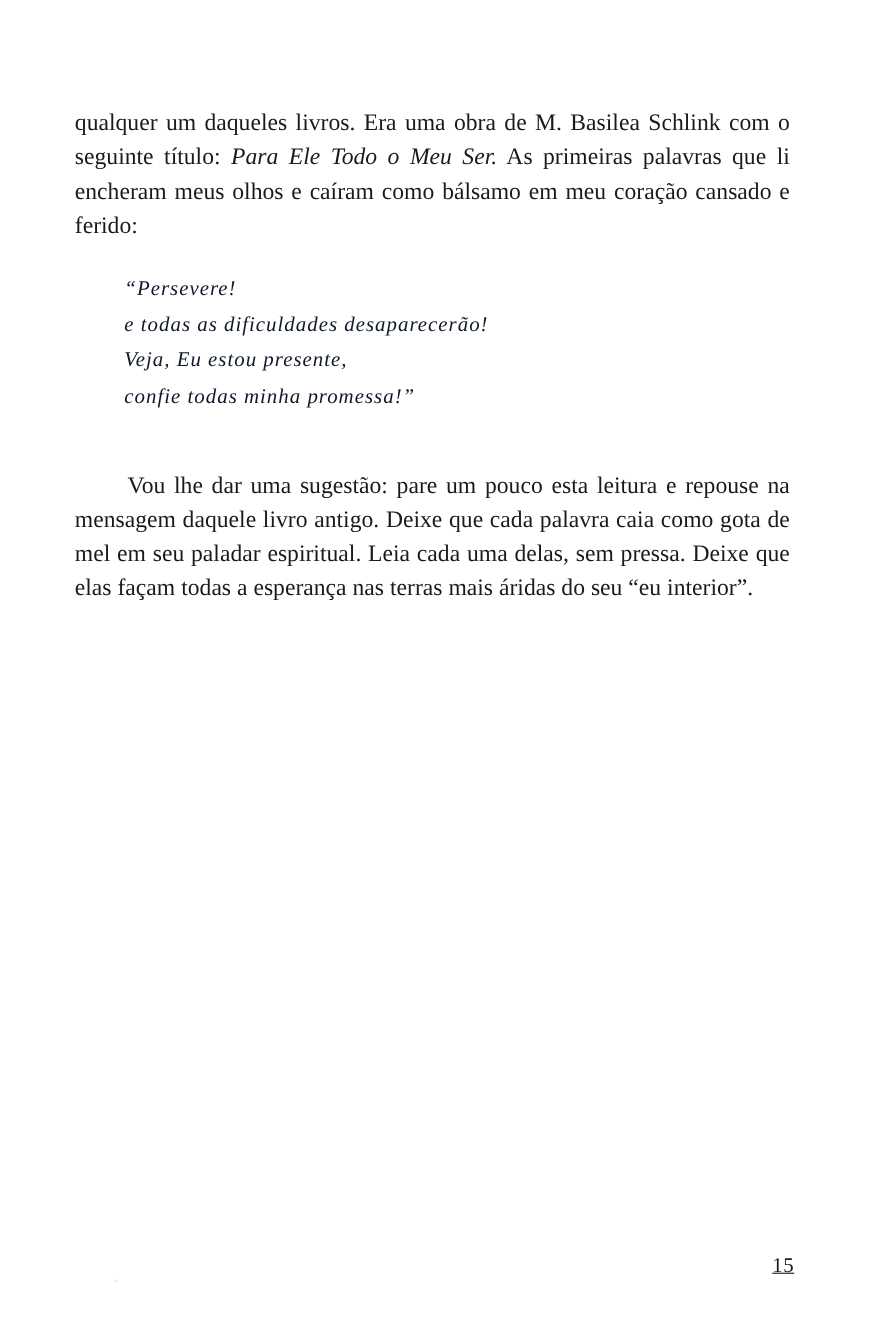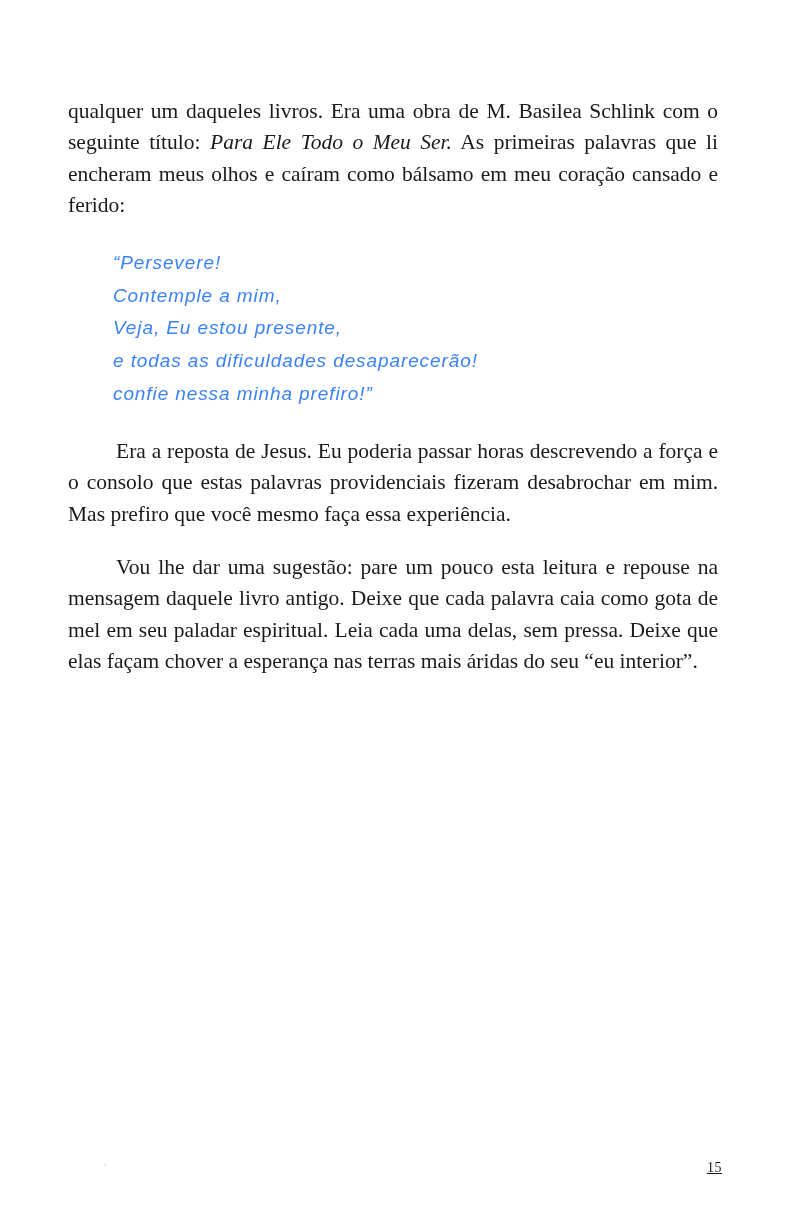--- a/index.html
+++ b/index.html
@@ -59,36 +59,36 @@
     list-style: none;
   }
 
   .poem-wrap {
     margin-top: 26px;
     margin-bottom: 26px;
     padding-left: 45px;
   }
 
   .poem-line {
-    font-family: Liberation Sans, sans-serif;
+    font-family: Liberation Serif, serif;
     font-style: italic;
     font-size: 19px;
     line-height: 32.6px;
     letter-spacing: 0.9px;
-    color: #3b82f6;
+    color: #0f172a;
     white-space: pre;
   }
 
   
   .folio {
     position: absolute;
     right: 70px;
-    bottom: 44px;
+    bottom: 58px;
     font-family: "Liberation Serif", "DejaVu Serif", serif;
-    font-size: 14px;
+    font-size: 19px;
     color: #1a1a1a;
     letter-spacing: 0.5px;
     text-decoration: underline;
   }
 
   .scan-speck {
     position: absolute;
     left: 104px;
     top: 1163px;
     width: 3px;
@@ -102,32 +102,30 @@
 
 <div class="page">
 
   <div class="text-block">
 
     <p class="body-par first"><span>qualquer um daqueles livros. Era uma obra de M. Basilea Schlink com o seguinte título: </span><span class="title-italic">Para Ele Todo o Meu Ser.</span><span> As primeiras palavras que li encheram meus olhos e caíram como bálsamo em meu coração cansado e ferido:</span></p>
 
     <div class="poem-wrap">
       <div class="poem">
         <div class="poem-line">“Persevere!</div>
-        <div class="poem-line">Contemple a mim,</div>
+        <div class="poem-line">e todas as dificuldades desaparecerão!</div>
         <div class="poem-line">Veja, Eu estou presente,</div>
-        <div class="poem-line">e todas as dificuldades desaparecerão!</div>
-        <div class="poem-line">confie nessa minha prefiro!”</div>
+        <div class="poem-line">confie todas minha promessa!”</div>
       </div>
     </div>
 
-    <p class="body-par indented">Era a reposta de Jesus. Eu poderia passar horas descrevendo a força e o consolo que estas palavras providenciais fizeram desabrochar em mim. Mas prefiro que você mesmo faça essa experiência.</p>
 
     <div class="par-gap"></div>
 
-    <p class="body-par indented">Vou lhe dar uma sugestão: pare um pouco esta leitura e repouse na mensagem daquele livro antigo. Deixe que cada palavra caia como gota de mel em seu paladar espiritual. Leia cada uma delas, sem pressa. Deixe que elas façam chover a esperança nas terras mais áridas do seu “eu interior”.</p>
+    <p class="body-par indented">Vou lhe dar uma sugestão: pare um pouco esta leitura e repouse na mensagem daquele livro antigo. Deixe que cada palavra caia como gota de mel em seu paladar espiritual. Leia cada uma delas, sem pressa. Deixe que elas façam todas a esperança nas terras mais áridas do seu “eu interior”.</p>
 
     <div class="par-gap"></div>
 
 
   </div>
 
   <div class="scan-speck"></div>
 
   <div class="folio">15</div>
 

